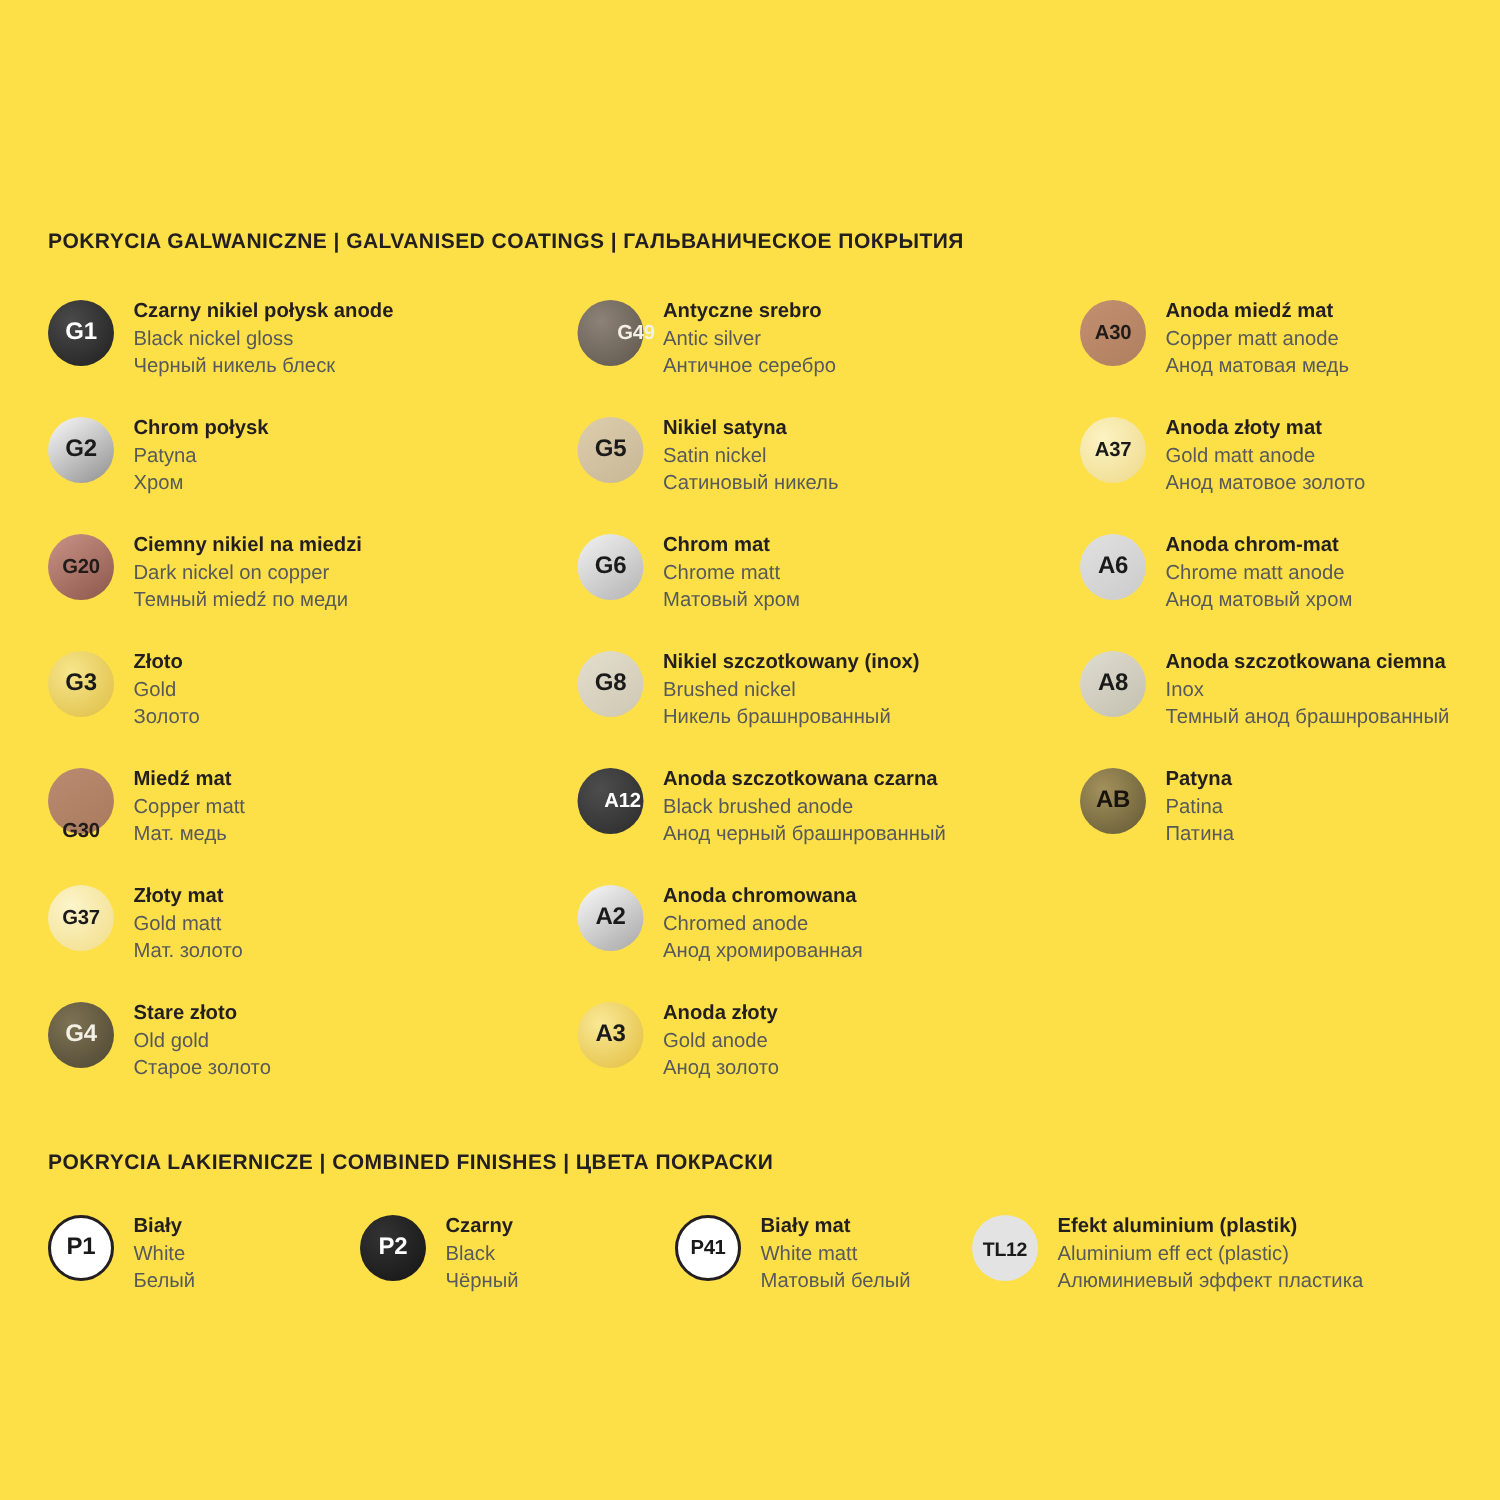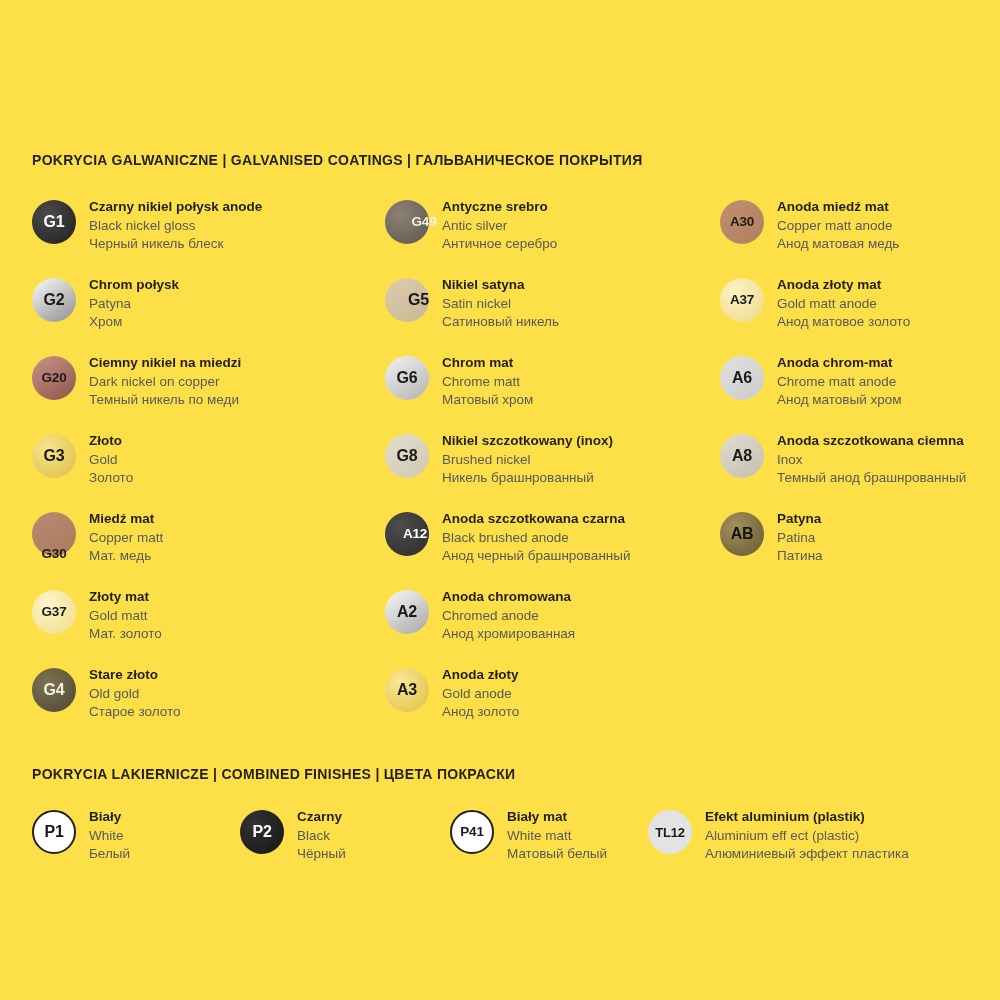--- a/index.html
+++ b/index.html
@@ -61,21 +61,21 @@
     </div>
   </div>
 
   <div class="item">
     <div class="swatch" style="background: linear-gradient(145deg, rgb(201, 147, 135), rgb(141, 86, 75)); text-align: right;">
       <span class="code sm" style="color: rgb(32, 26, 24);">G20</span>
     </div>
     <div class="labels">
       <div class="pl">Ciemny nikiel na miedzi</div>
       <div class="en">Dark nickel on copper</div>
-      <div class="ru">Темный никель по меди</div>
+      <div class="ru">Темный miedź по меди</div>
     </div>
   </div>
 
   <div class="item">
     <div class="swatch" style="background: radial-gradient(circle at 35% 32%, rgb(247, 230, 140), rgb(221, 188, 67));">
       <span class="code" style="color: rgb(26, 26, 26);">G3</span>
     </div>
     <div class="labels">
       <div class="pl">Złoto</div>
       <div class="en">Gold</div>
@@ -122,21 +122,21 @@
       <span class="code sm" style="color: rgb(243, 240, 230); margin-left: 34px;">G49</span>
     </div>
     <div class="labels">
       <div class="pl">Antyczne srebro</div>
       <div class="en">Antic silver</div>
       <div class="ru">Античное серебро</div>
     </div>
   </div>
 
   <div class="item">
-    <div class="swatch" style="background: linear-gradient(145deg, rgb(220, 205, 174), rgb(200, 183, 148)); justify-content: flex-end;">
+    <div class="swatch" style="background: linear-gradient(145deg, rgb(220, 205, 174), rgb(200, 183, 148));">
       <span class="code" style="color: rgb(26, 26, 26);">G5</span>
     </div>
     <div class="labels">
       <div class="pl">Nikiel satyna</div>
       <div class="en">Satin nickel</div>
       <div class="ru">Сатиновый никель</div>
     </div>
   </div>
 
   <div class="item">

